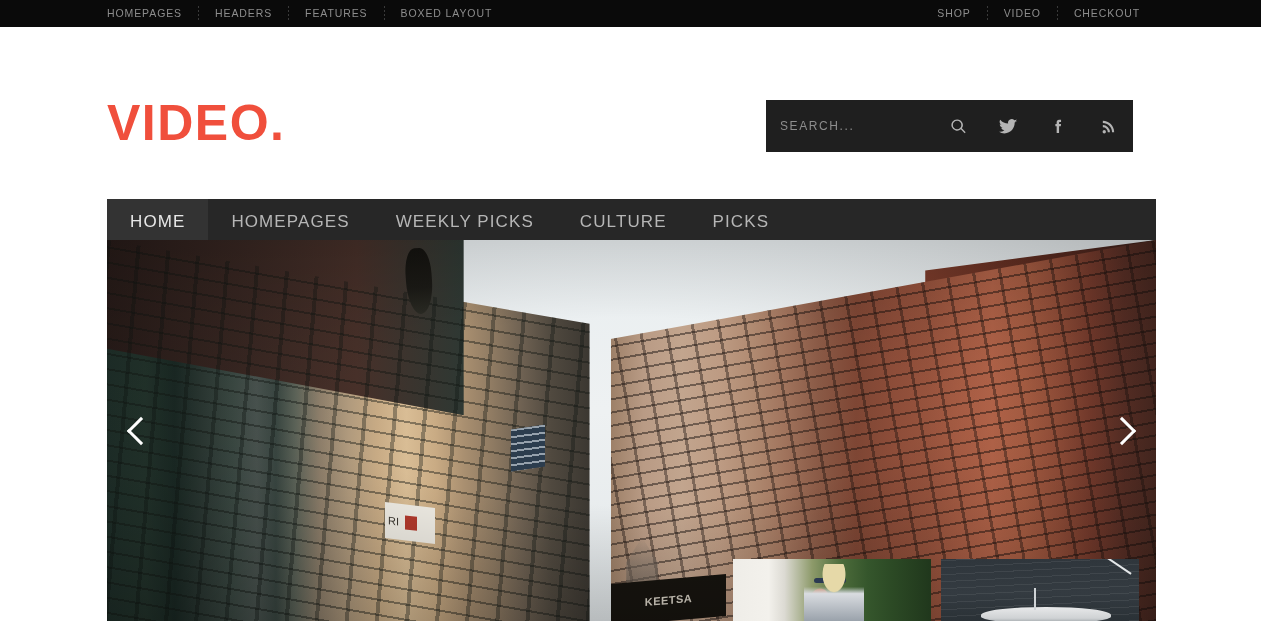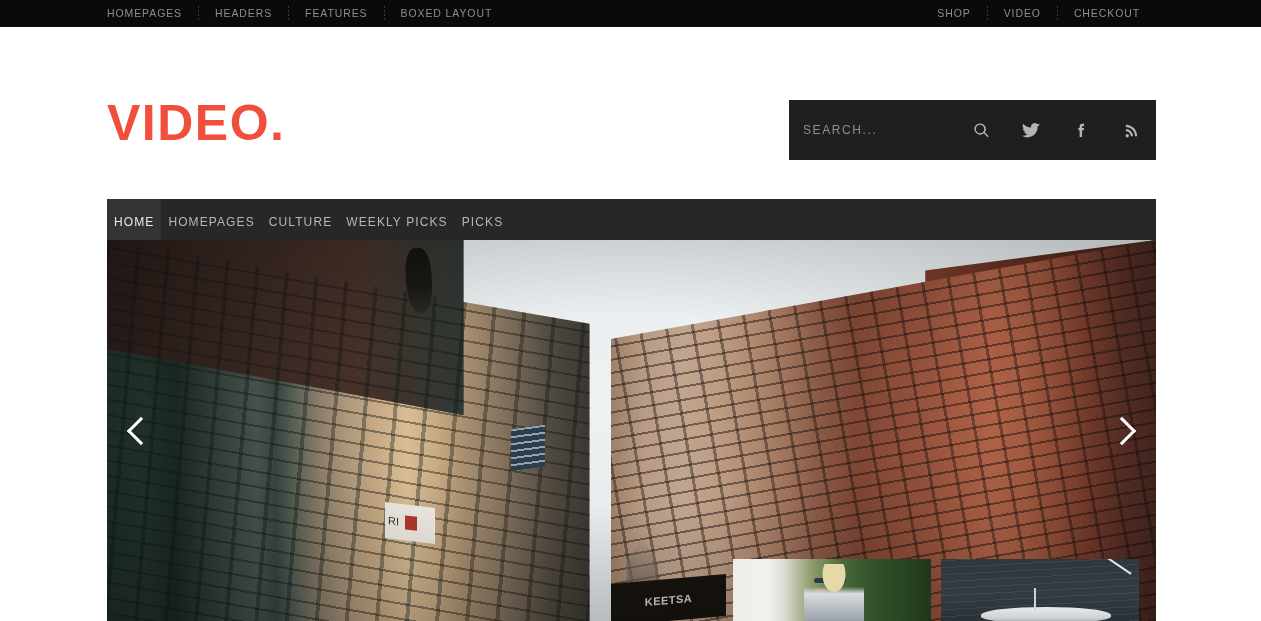--- a/index.html
+++ b/index.html
@@ -38,22 +38,22 @@
   }
   .logo{
     position:absolute; left:107px; top:71px;
     font-size:50px; font-weight:bold; color:#f04f3c;
     letter-spacing:1.5px; line-height:1;
     font-family:"Liberation Sans", sans-serif;
   }
   .logo .dot{ color:#f04f3c; }
 
   .searchbox{
-    position:absolute; left:789px; top:73px;
-    width:367px; height:60px;
+    position:absolute; left:766px; top:73px;
+    width:367px; height:52px;
     background:#1f1f1f;
     display:flex; align-items:center;
   }
   .search-input{
     background:transparent; border:0; outline:none;
     color:#8d8d8d; font-size:12px; letter-spacing:1.6px;
     font-family:"Liberation Sans", sans-serif;
     margin-left:14px; width:150px; height:100%;
   }
   .search-input::placeholder{ color:#8d8d8d; opacity:1; }
@@ -67,22 +67,22 @@
 
   
   .mainnav{
     position:absolute; left:107px; top:172px;
     width:1049px; height:45px;
     background:#272727;
     display:flex; align-items:stretch;
   }
   .nav-item{
     display:flex; align-items:center; justify-content:center;
-    padding:0 7px;
-    color:#b6b6b6; font-size:12px; letter-spacing:1.1px;
+    padding:0 23px;
+    color:#b6b6b6; font-size:17px; letter-spacing:1.1px;
     cursor:pointer; position:relative;
     text-decoration:none; white-space:nowrap;
   }
   .nav-item.active{ background:#333333; color:#e8e8e8; }
   .nav-item.active::after{
     content:""; position:absolute; left:0; right:0; bottom:0;
     height:3px; background:#f04f3c;
   }
 
   
@@ -318,22 +318,22 @@
         <svg width="17" height="17" viewBox="0 0 24 24">
             <path d="M4 4v3c7.2 0 13 5.8 13 13h3C20 11.2 12.8 4 4 4zm0 6v3a7 7 0 017 7h3a10 10 0 00-10-10zm2 7a2.4 2.4 0 100 4.8A2.4 2.4 0 006 17z"></path>
           </svg>
       </div>
     </div>
   </div>
 
   <nav class="mainnav">
     <a class="nav-item active">HOME</a>
     <a class="nav-item">HOMEPAGES</a>
+    <a class="nav-item">WEEKLY PICKS</a>
     <a class="nav-item">CULTURE</a>
-    <a class="nav-item">WEEKLY PICKS</a>
     <a class="nav-item">PICKS</a>
   </nav>
 </div>
 
 <div class="hero">
   <div class="hero-photo">
     <div class="sky"></div>
     <div class="bld-right-far"></div>
     <div class="bld-right"></div>
     <div class="stripes-r"></div>

